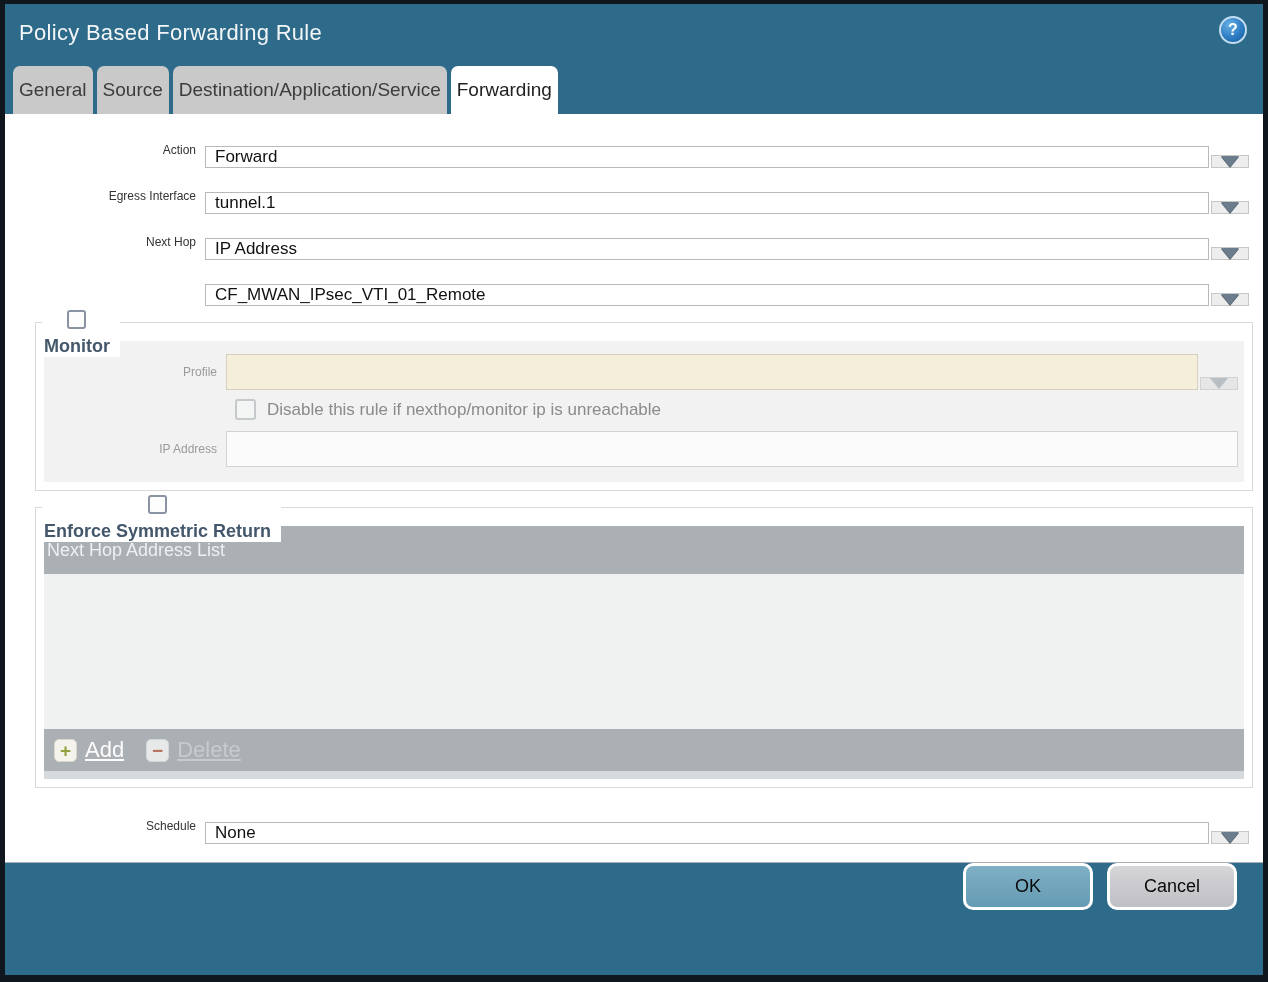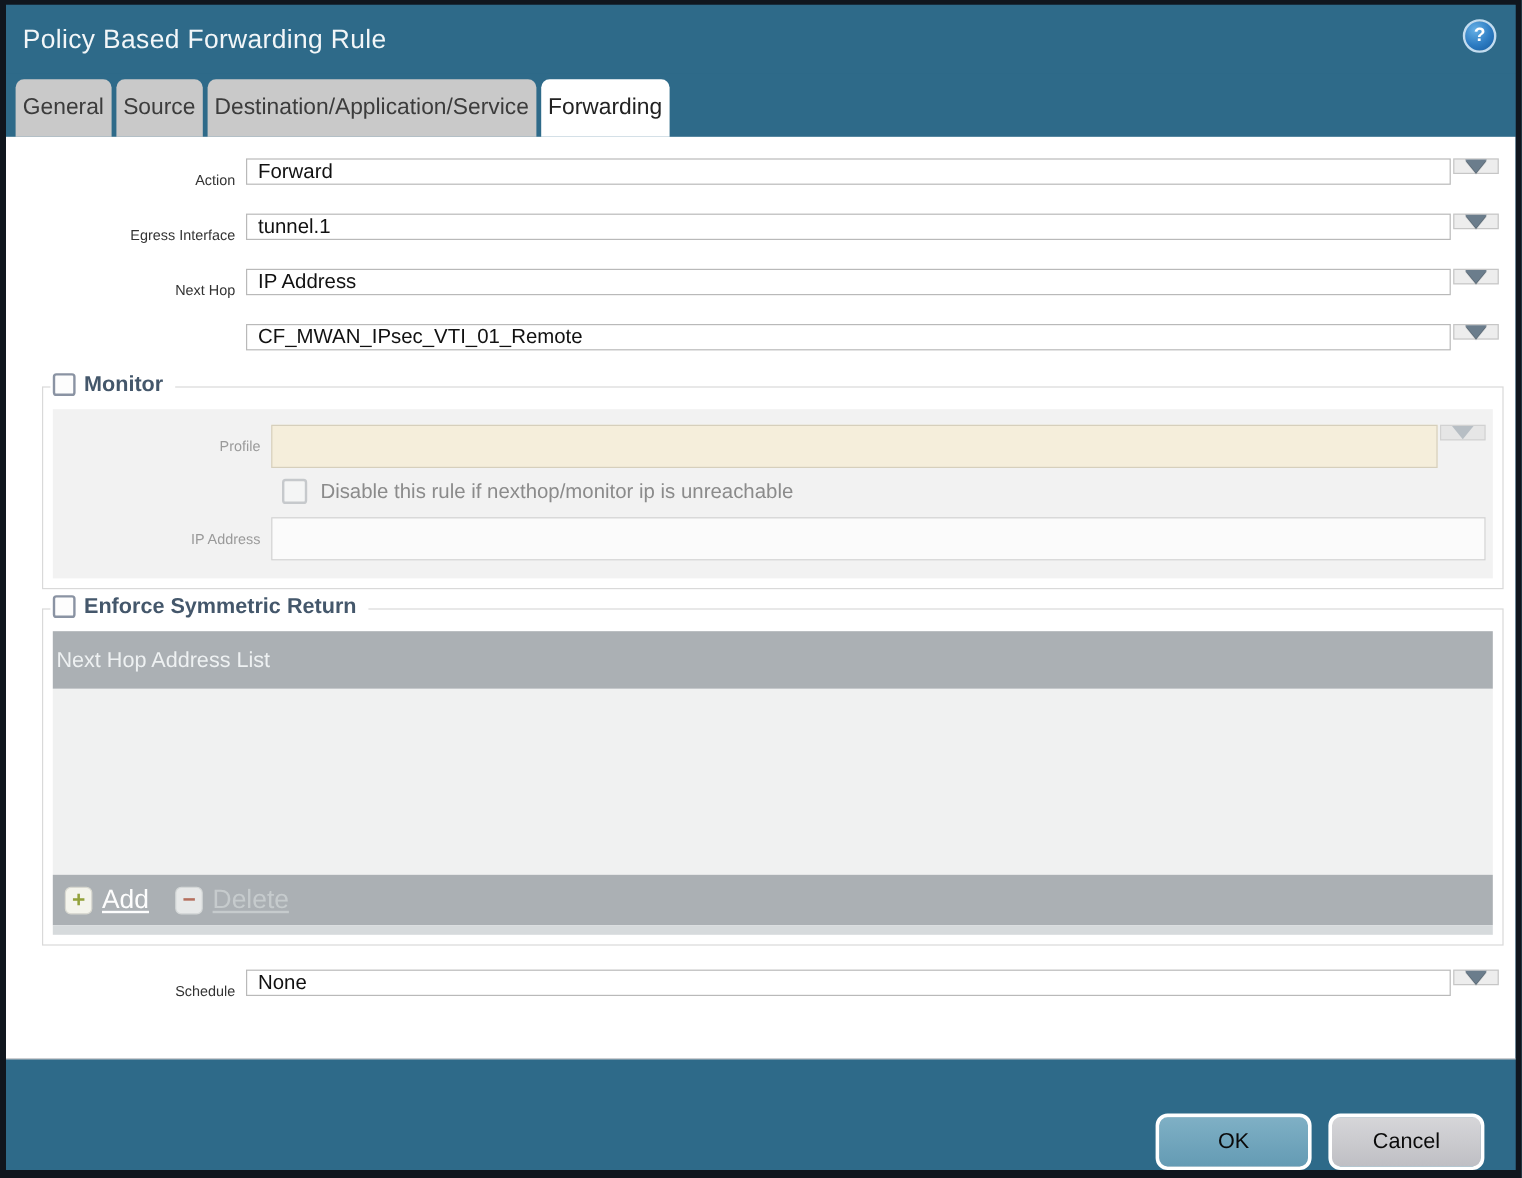--- a/index.html
+++ b/index.html
@@ -22,32 +22,32 @@
   .help span{color:#fff;font-size:16px;font-weight:bold;line-height:1;}
   
   .tabstrip{height:53px;background:var(--teal);display:flex;align-items:flex-end;padding-left:8px;flex:0 0 auto;}
   .tab{height:48px;background:var(--tab_inactive_bg);color:var(--tab_text);font-size:19px;
     display:flex;align-items:center;padding:0 6px;margin-right:4px;border-radius:7px 7px 0 0;cursor:pointer;}
   .tab.active{background:#ffffff;color:#222;}
   
   .content{background:#fff;flex:1 1 auto;overflow:hidden;padding-top:18px;border-bottom:1px solid #a9adb1;}
   .form-row{display:flex;align-items:center;margin:0 14px 10px 0;height:36px;}
   .form-label{width:200px;text-align:right;padding-right:9px;font-size:12px;color:#333;flex:0 0 auto;}
-  .combo{flex:1;display:flex;align-items:flex-start;height:36px;}
+  .combo{flex:1;display:flex;align-items:flex-end;height:36px;}
   .combo-field{flex:1;border:1px solid #b9b9b9;background:#fff;font-size:17px;color:#111;
     display:flex;align-items:center;padding:0 9px;}
   .combo-btn{width:38px;background:#ededed;border:1px solid #c6c6c6;margin-left:2px;
     display:flex;align-items:center;justify-content:center;cursor:pointer;flex:0 0 auto;}
   .arrow{width:0;height:0;border-left:9px solid transparent;border-right:9px solid transparent;
     border-top:11px solid #6b7d8c;filter:drop-shadow(0 1px 0 #55636e);}
   .arrow.dim{border-top-color:#b7bec4;filter:none;}
   
   .fieldset{border:1px solid #d9d9d9;margin:16px 10px 0 30px;padding:8px;position:relative;}
   .legend{position:absolute;top:-13px;left:6px;background:#fff;padding:0 10px 0 2px;
-    display:flex;align-items:center;gap:7px;}
+    display:flex;align-items:center;gap:7px;flex-direction:column;}
   .legend-label{font-size:18px;font-weight:bold;color:var(--legend_text);}
   .checkbox{width:19px;height:19px;border:2px solid #8a93a3;border-radius:3px;background:#fdfdfd;cursor:pointer;flex:0 0 auto;}
   .checkbox.disabled{width:21px;height:21px;border-color:#c6c9cc;background:#f4f5f5;cursor:default;}
   .panel{background:#f2f2f2;padding:13px 6px 15px 0;margin-top:10px;}
   .panel .form-row{margin:0 0 0 0;}
   .panel .form-label{width:182px;color:#9a9a9a;}
   .field-disabled{flex:1;border:1px solid #d6cfbc;background:var(--profile_bg);height:36px;}
   .input-disabled{flex:1;border:1px solid #d2d2d2;background:#fbfbfb;height:36px;}
   .combo-btn.disabled{background:#e6e6e6;border-color:#d2d2d2;cursor:default;}
   .cb-row{display:flex;align-items:center;gap:11px;margin:9px 0 11px 191px;}
@@ -61,21 +61,21 @@
   .tool-btn{display:flex;align-items:center;gap:8px;cursor:pointer;}
   .tool-btn.disabled{cursor:default;}
   .tool-icon{width:23px;height:23px;border-radius:5px;background:#f4f4ec;border:1px solid #d8d8d0;
     display:flex;align-items:center;justify-content:center;font-size:19px;font-weight:bold;line-height:1;}
   .tool-icon.plus{color:var(--add_green);}
   .tool-icon.minus{color:var(--delete_red);background:#e7e9e9;border-color:#d4d7d7;}
   .tool-label{font-size:22px;color:#fdfdfd;text-decoration:underline;}
   .tool-label.dim{color:#c6cbcd;}
   .grid-footstrip{height:8px;background:#d6dadc;}
   
-  .footer{height:92px;background:var(--teal);display:flex;align-items:flex-end;justify-content:flex-end;
+  .footer{height:112px;background:var(--teal);display:flex;align-items:flex-start;justify-content:flex-end;
     gap:14px;padding-right:26px;flex:0 0 auto;}
   .btn{width:130px;height:47px;border-radius:10px;border:3px solid #fff;font-size:18px;color:#0a0a0a;
     display:flex;align-items:center;justify-content:center;cursor:pointer;font-family:inherit;}
   .btn-ok{background:linear-gradient(#7fb0c5,#649bb4);}
   .btn-cancel{background:linear-gradient(#d6d6d9,#bfbfc4);}
 </style>
 </head>
 <body>
 
 <div class="window">

